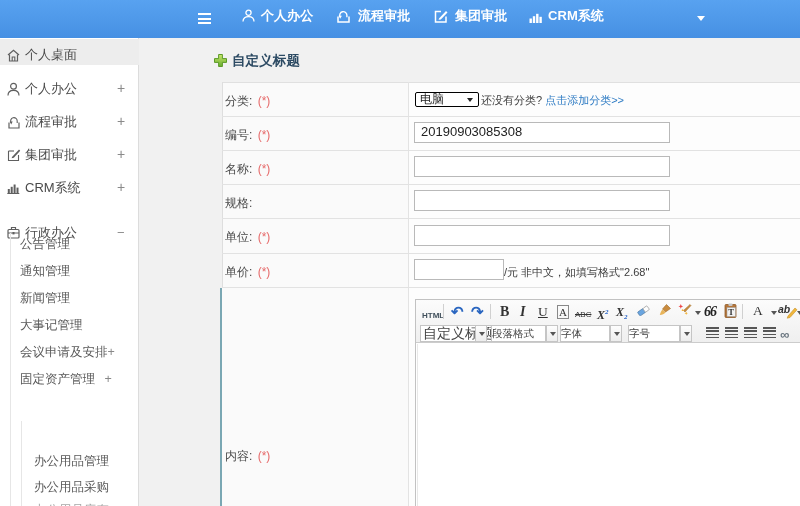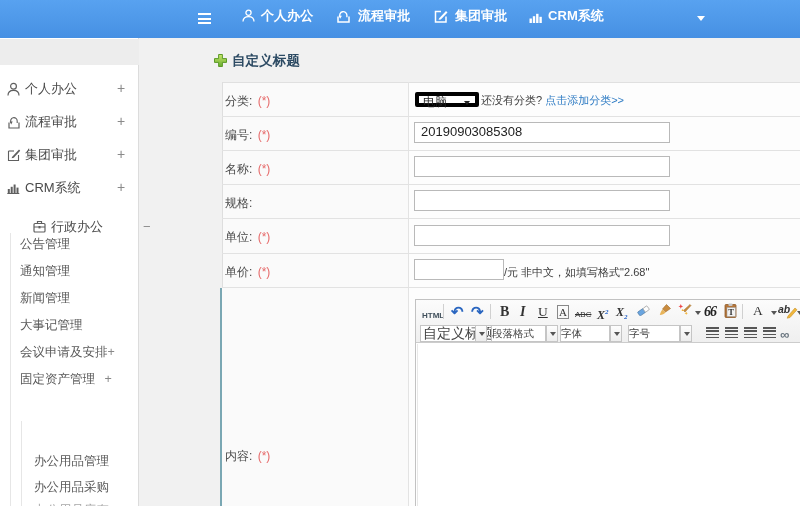--- a/index.html
+++ b/index.html
@@ -36,21 +36,21 @@
 .formbg2 { position:absolute; left:408px; top:82px; width:392px; height:424px; background:#fdfdfd; }
 .lab { position:absolute; left:225px; font-size:12px; color:#4a4a4a; }
 .req { color:#e66a6a; padding-left:2px; }
 .inp { position:absolute; background:#fff; border:1px solid #b9b9b9; font-size:13px; color:#222;
   line-height:18px; padding-left:6px; }
 .hint { position:absolute; font-size:11px; color:#3d3d3d; }
 a.lnk { color:#2f7cc4; text-decoration:none; }
 
 
 #sel { position:absolute; left:415px; top:92px; width:64px; height:15px; background:#fff;
-  border:4px solid #000000; border-radius:2px; font-size:12px; color:#222; line-height:13px; padding-left:4px; }
+  border:1px solid #000000; border-radius:2px; font-size:12px; color:#222; line-height:13px; padding-left:4px; }
 #sel .sarr { position:absolute; right:5px; top:4.5px; width:0; height:0;
   border-left:3px solid transparent; border-right:3px solid transparent; border-top:4.5px solid #222; }
 
 
 #ed { position:absolute; left:415px; top:299px; width:385px; height:207px;
   border:1px solid #c2c2c2; border-right:none; border-bottom:none; background:#fff; }
 #tb { position:absolute; left:0; top:0; width:385px; height:43px;
   background:linear-gradient(#fcfcfc,#efefef); border-bottom:1px solid #ccc; }
 #edarea { position:absolute; left:1px; top:44px; width:384px; height:162px; background:#fff;
   border-left:1px solid #e8e8e8; }
@@ -93,20 +93,28 @@
       <rect x="7.1" y="2.8" width="2.4" height="9.2" fill="#fff"></rect>
       <rect x="10.4" y="5.8" width="2.4" height="6.2" fill="#fff"></rect>
     </svg>
     <div class="nitem" style="left:548px;">CRM系统</div>
     <div class="caret" style="left:697px;top:16px;"></div>
   </div>
 
   <div id="side"></div>
   <div class="abs" style="left:0;top:38.5px;width:139px;height:26.5px;background:#ededed;"></div>
 
+  <div class="mitem" style="top:41px;">
+    <svg class="sicon" style="top:8px;" width="13" height="13" viewBox="0 0 13 13">
+      <path d="M1 6 L6.5 1.2 L12 6" fill="none" stroke="#5f5f5f" stroke-width="1.2"></path>
+      <path d="M2.5 5.5 L2.5 12 L10.5 12 L10.5 5.5" fill="none" stroke="#5f5f5f" stroke-width="1.2"></path>
+      <path d="M5.2 12 L5.2 8 L7.8 8 L7.8 12" fill="none" stroke="#5f5f5f" stroke-width="1.1"></path>
+    </svg>
+    <div class="mtext" style="line-height:27px;">个人桌面</div>
+  </div>
 
   <div class="mitem" style="top:71.5px;">
     <svg class="sicon" width="13" height="14" viewBox="0 0 13 14">
       <circle cx="6.5" cy="4.2" r="2.9" fill="none" stroke="#5f5f5f" stroke-width="1.2"></circle>
       <path d="M1 13.5 C1 9.8 3.5 8.3 6.5 8.3 C9.5 8.3 12 9.8 12 13.5" fill="none" stroke="#5f5f5f" stroke-width="1.2"></path>
     </svg>
     <div class="mtext">个人办公</div>
       <div class="plus">+</div>
   </div>
 
@@ -135,21 +143,21 @@
       <rect x="0.8" y="7" width="2" height="4" fill="#5f5f5f"></rect>
       <rect x="3.7" y="4.8" width="2" height="6.2" fill="#5f5f5f"></rect>
       <rect x="6.6" y="2.5" width="2" height="8.5" fill="#5f5f5f"></rect>
       <rect x="9.5" y="5.6" width="2" height="5.4" fill="#5f5f5f"></rect>
       <rect x="0.3" y="11" width="12" height="1" fill="#5f5f5f"></rect>
     </svg>
     <div class="mtext">CRM系统</div>
       <div class="plus">+</div>
   </div>
 
-  <div class="mitem" style="top:210px;margin-left:26px;">
+  <div class="mitem" style="top:216px;">
     <svg class="sicon" width="13" height="13" viewBox="0 0 13 13">
       <rect x="1" y="3.5" width="11" height="8.5" fill="none" stroke="#5f5f5f" stroke-width="1.2" rx="1"></rect>
       <path d="M4.5 3.5 L4.5 1.5 L8.5 1.5 L8.5 3.5" fill="none" stroke="#5f5f5f" stroke-width="1.2"></path>
       <path d="M1 7 L12 7" stroke="#5f5f5f" stroke-width="1"></path>
       <rect x="5.5" y="6" width="2" height="2.4" fill="#5f5f5f"></rect>
     </svg>
     <div class="mtext">行政办公</div>
       <div class="plus" style="font-size:13px;">−</div>
   </div>
 

